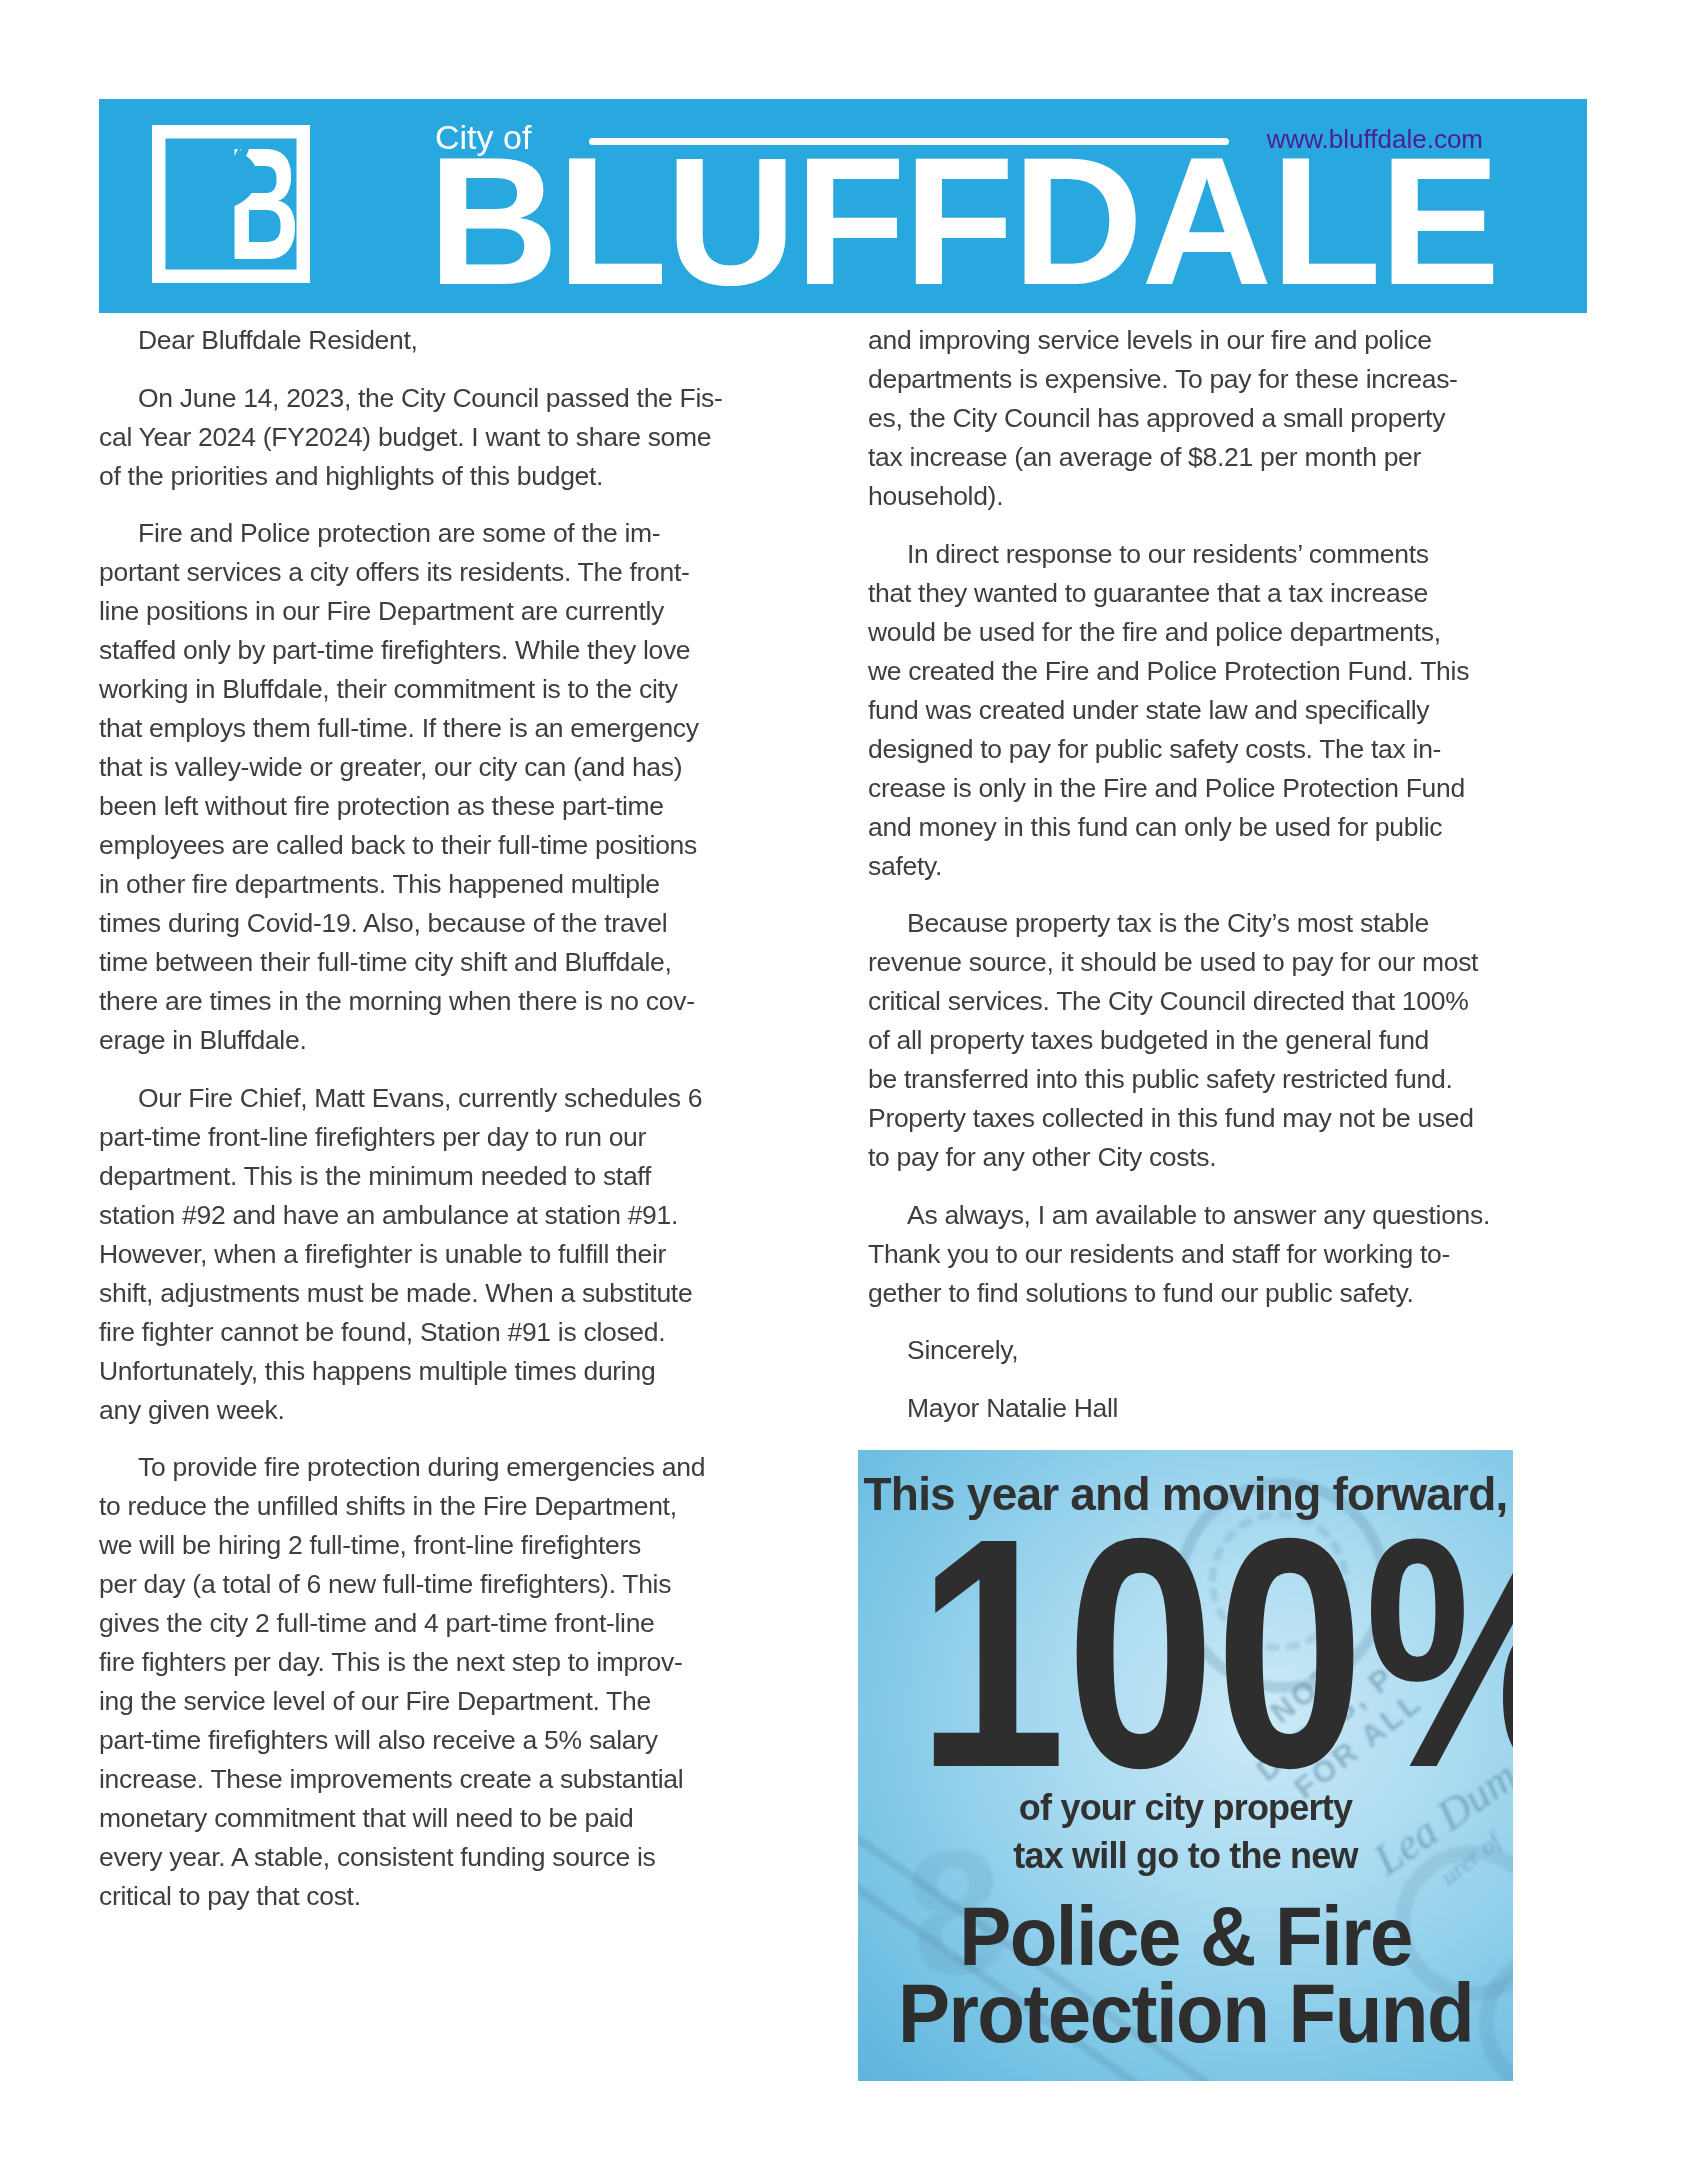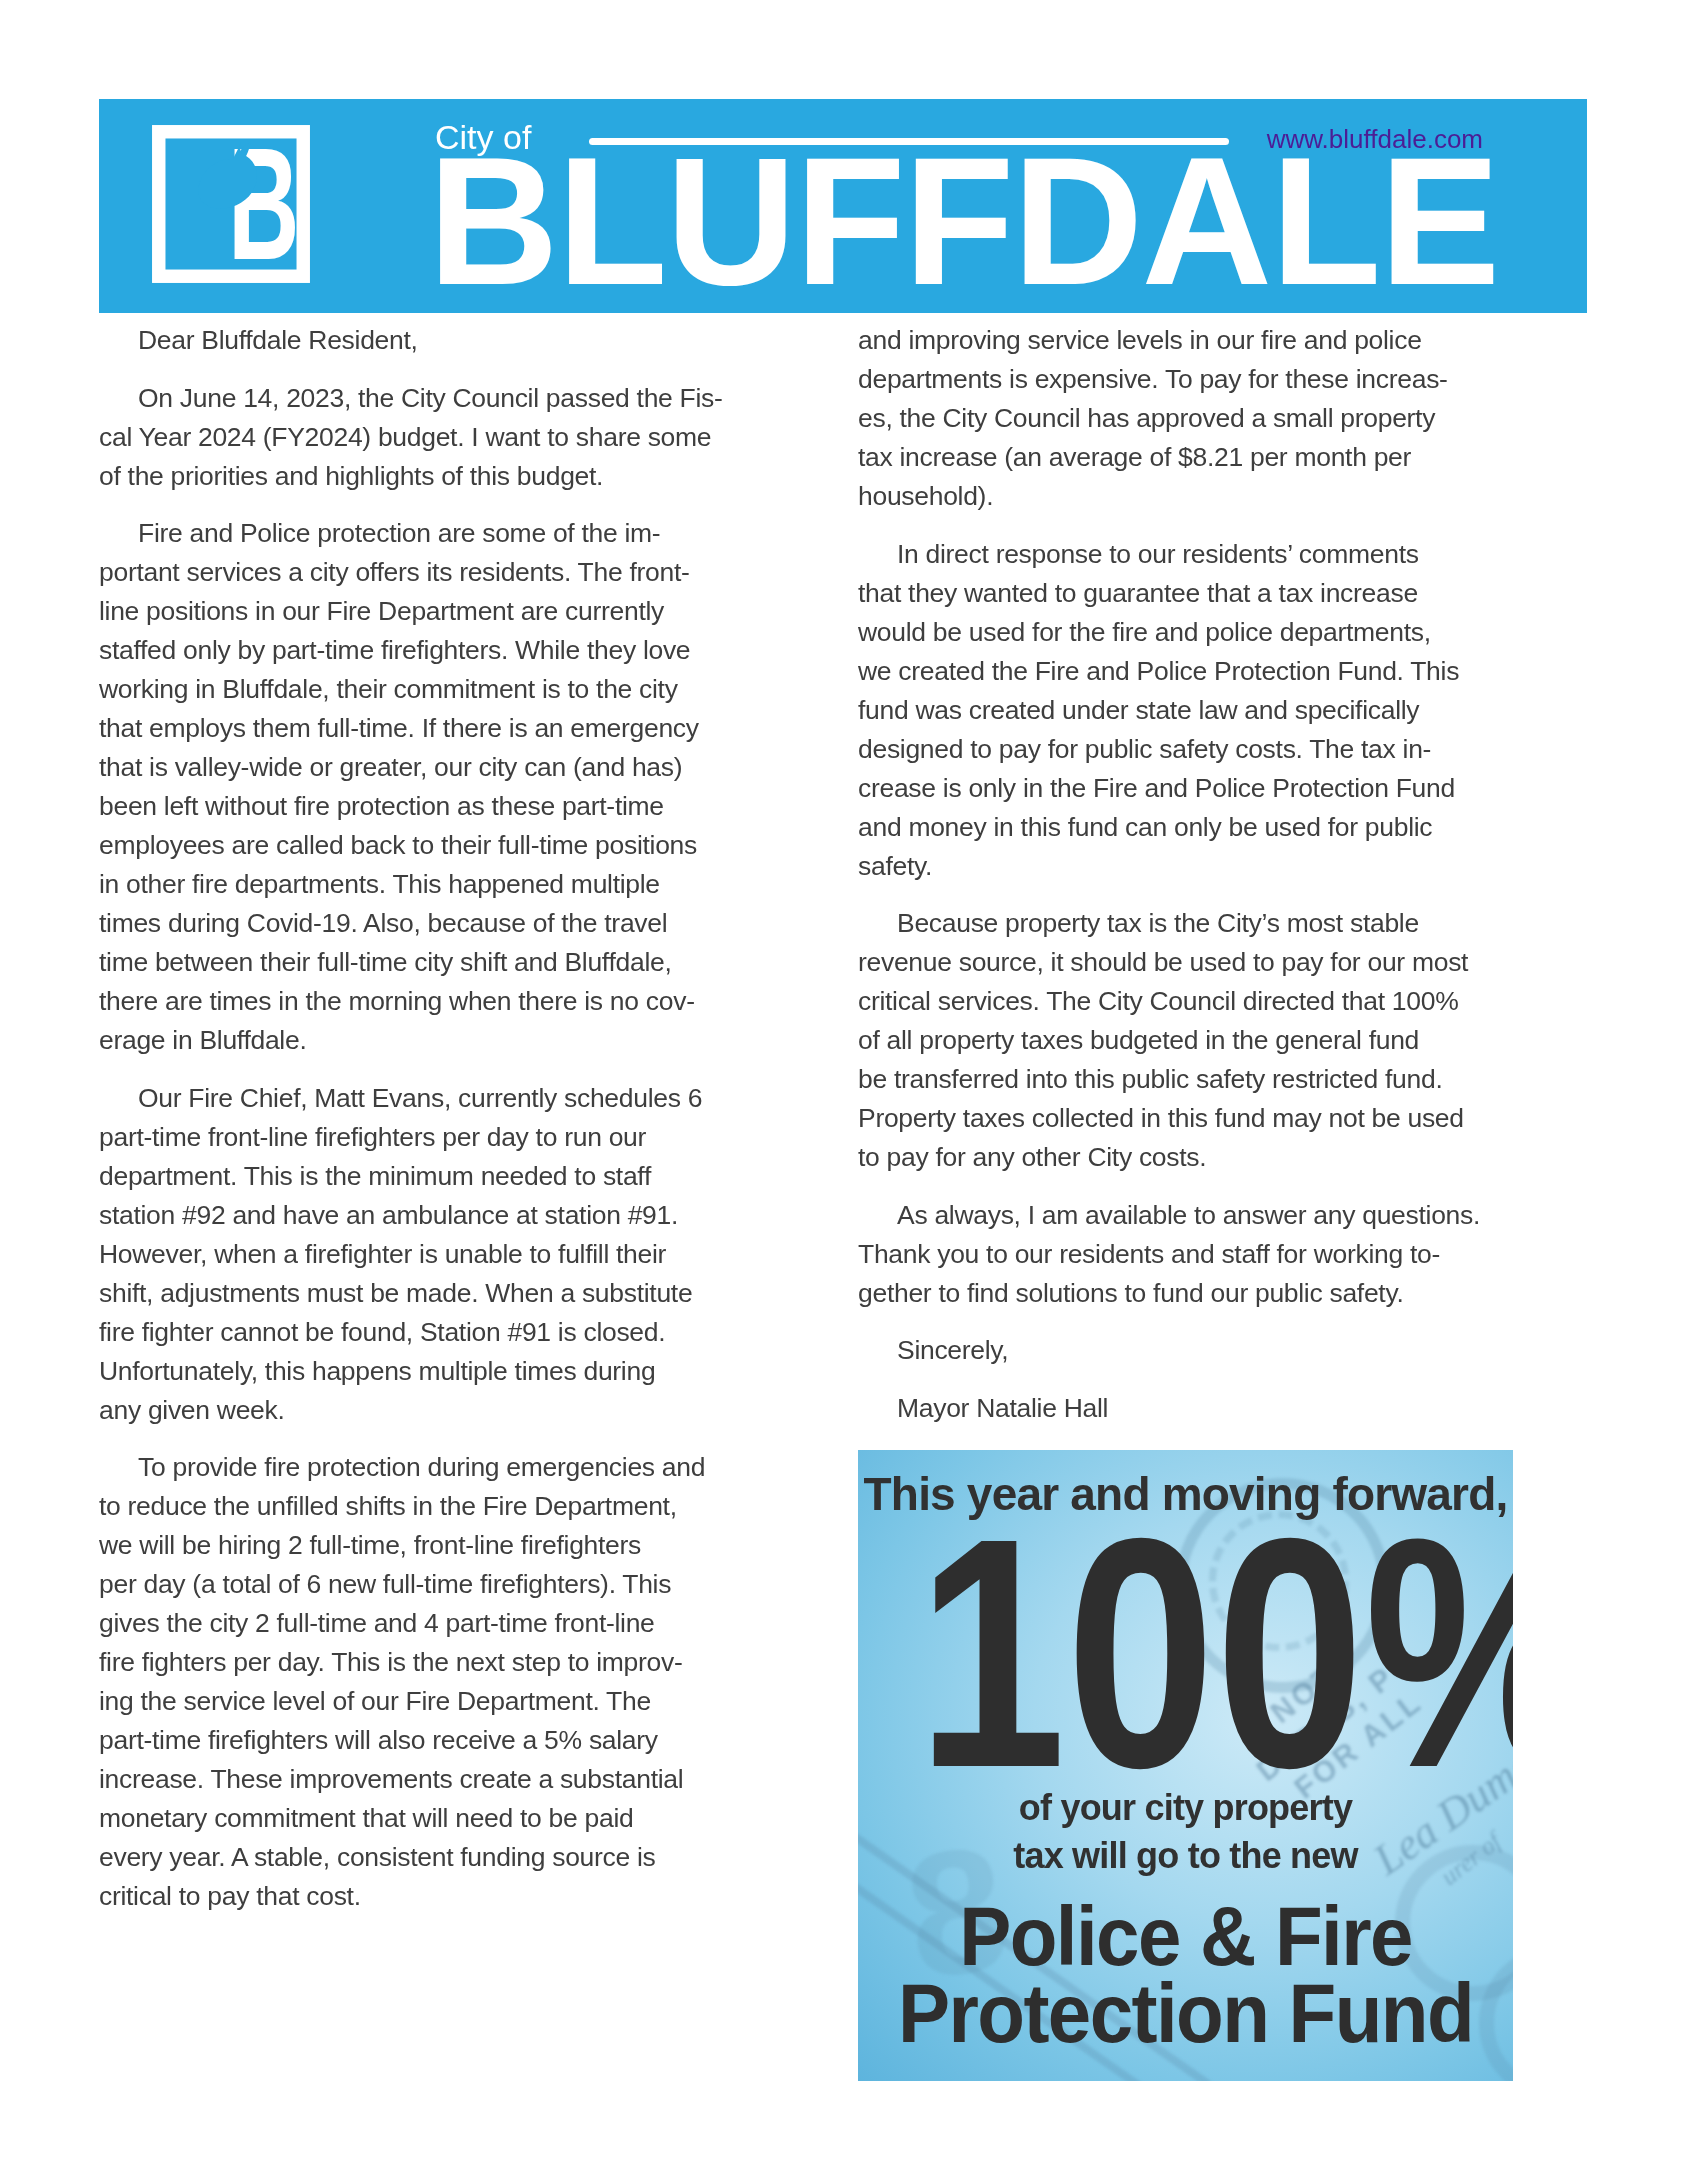--- a/index.html
+++ b/index.html
@@ -30,21 +30,21 @@
     color:#4c1d95;font-size:26px;font-weight:400;
   }
   .city-name{
     position:absolute;left:329px;top:32px;
     color:#ffffff;font-size:181px;line-height:1;font-weight:700;
     letter-spacing:-1.7px;white-space:nowrap;
   }
   
   .content{
     position:absolute;left:99px;top:321px;
-    width:1488px;display:flex;gap:30px;
+    width:1488px;display:flex;gap:40px;
   }
   .col{width:729px;flex:0 0 729px;}
   .para{
     margin:0 0 18.5px 0;
     font-size:26.5px;line-height:39px;letter-spacing:-0.3px;
     color:#3e3e3e;
     white-space:pre-line;
     text-indent:39px;
   }
   .para.no-indent{text-indent:0;}

